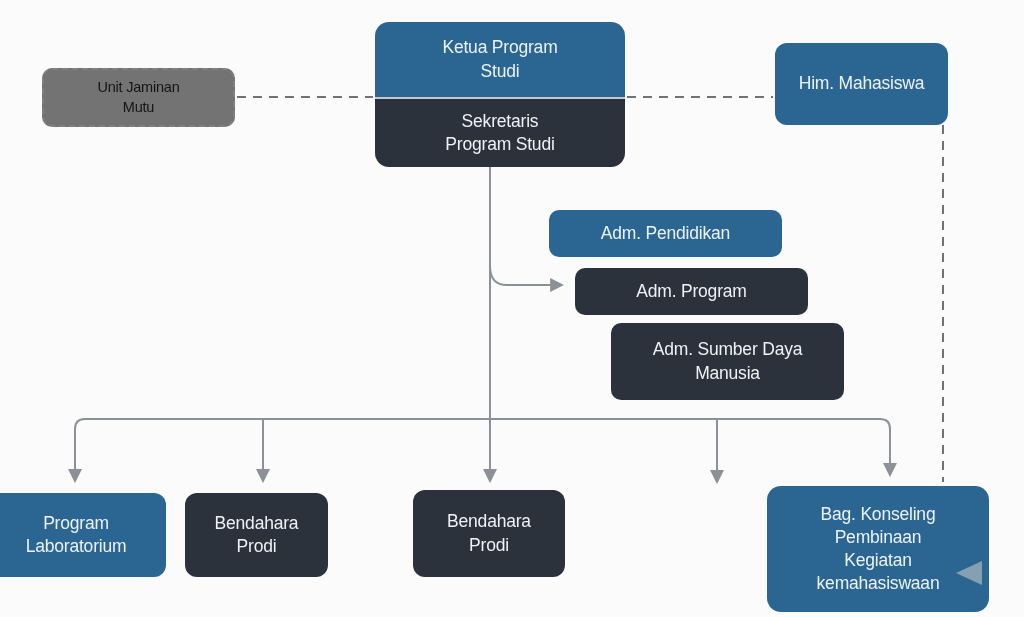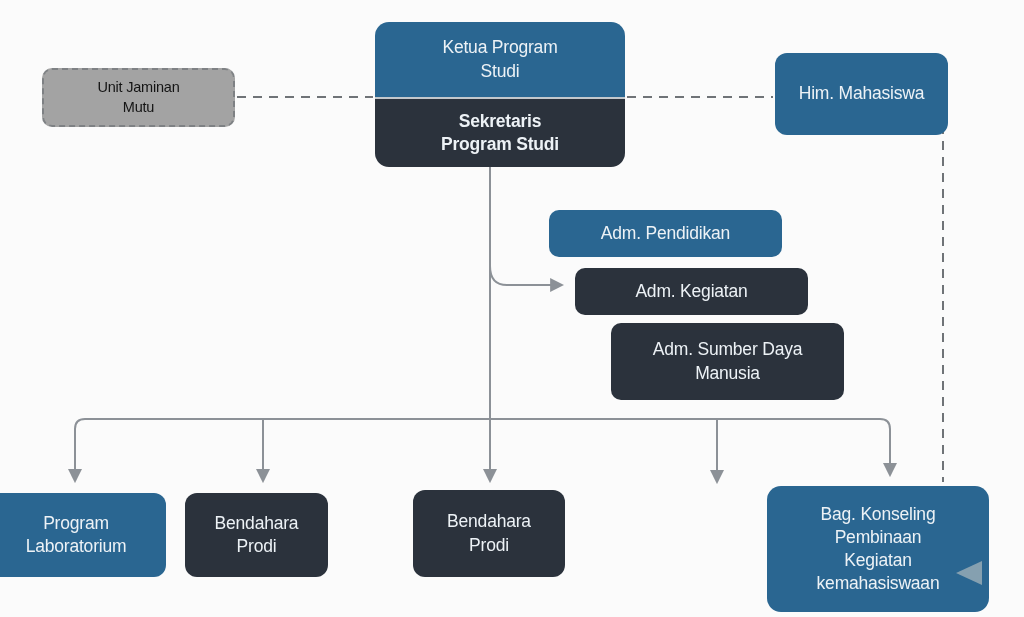--- a/index.html
+++ b/index.html
@@ -27,31 +27,31 @@
     text-align:center;
     white-space:pre-line;
     color:#edf2f6;
     font-size:17.5px;
     line-height:1.32;
     letter-spacing:-0.2px;
   }
   .node.blue { background:#2a6691; }
   .node.dark { background:#2b323c; }
   .node.outline {
-    background:#a3a3a3;
+    background:#737373;
     border:2px dashed #7e8184;
     color:#141414;
     font-size:14.5px;
     border-radius:10px;
   }
 
   #node-ketua        { left:375px; top:22px;  width:250px; height:75px; border-radius:14px 14px 0 0; }
-  #node-sekretaris   { left:375px; top:97px;  width:250px; height:70px; border-radius:0 0 14px 14px; border-top:2px solid #c3c8cc;font-weight:bold; }
+  #node-sekretaris   { left:375px; top:97px;  width:250px; height:70px; border-radius:0 0 14px 14px; border-top:2px solid #c3c8cc; }
   #node-unit-jaminan { left:42px;  top:68px;  width:193px; height:59px; }
-  #node-him          { left:775px; top:53px;  width:173px; height:82px; border-radius:12px; }
+  #node-him          { left:775px; top:43px;  width:173px; height:82px; border-radius:12px; }
 
   #node-adm-pendidikan { left:549px; top:210px; width:233px; height:47px; border-radius:10px; }
   #node-adm-keuangan   { left:575px; top:268px; width:233px; height:47px; border-radius:10px; }
   #node-adm-sdm        { left:575px; top:323px; width:233px; height:77px; border-radius:10px;margin-left:36px; }
 
   #node-tenaga      { left:-14px; top:493px; width:180px; height:84px;  border-radius:12px; }
   #node-bendahara-1 { left:185px; top:493px; width:143px; height:84px;  border-radius:12px; }
   #node-bendahara-2 { left:413px; top:490px; width:152px; height:87px;  border-radius:12px; }
   #node-pengajaran  { left:577px; top:491px; width:181px; height:95px;  border-radius:12px; }
   #node-konseling   { left:767px; top:486px; width:222px; height:126px; border-radius:14px; }
@@ -99,21 +99,21 @@
   </div>
 
   <div class="node blue" id="node-him">
     <span>Him. Mahasiswa</span>
   </div>
 
   <div class="node blue" id="node-adm-pendidikan">
     <span>Adm. Pendidikan</span>
   </div>
   <div class="node dark" id="node-adm-keuangan">
-    <span>Adm. Kegiatan</span>
+    <span>Adm. Program</span>
   </div>
   <div class="node dark" id="node-adm-sdm">
     <span>Adm. Sumber Daya
 Manusia</span>
   </div>
 
   <div class="node blue" id="node-tenaga">
     <span>Program
 Laboratorium</span>
   </div>

